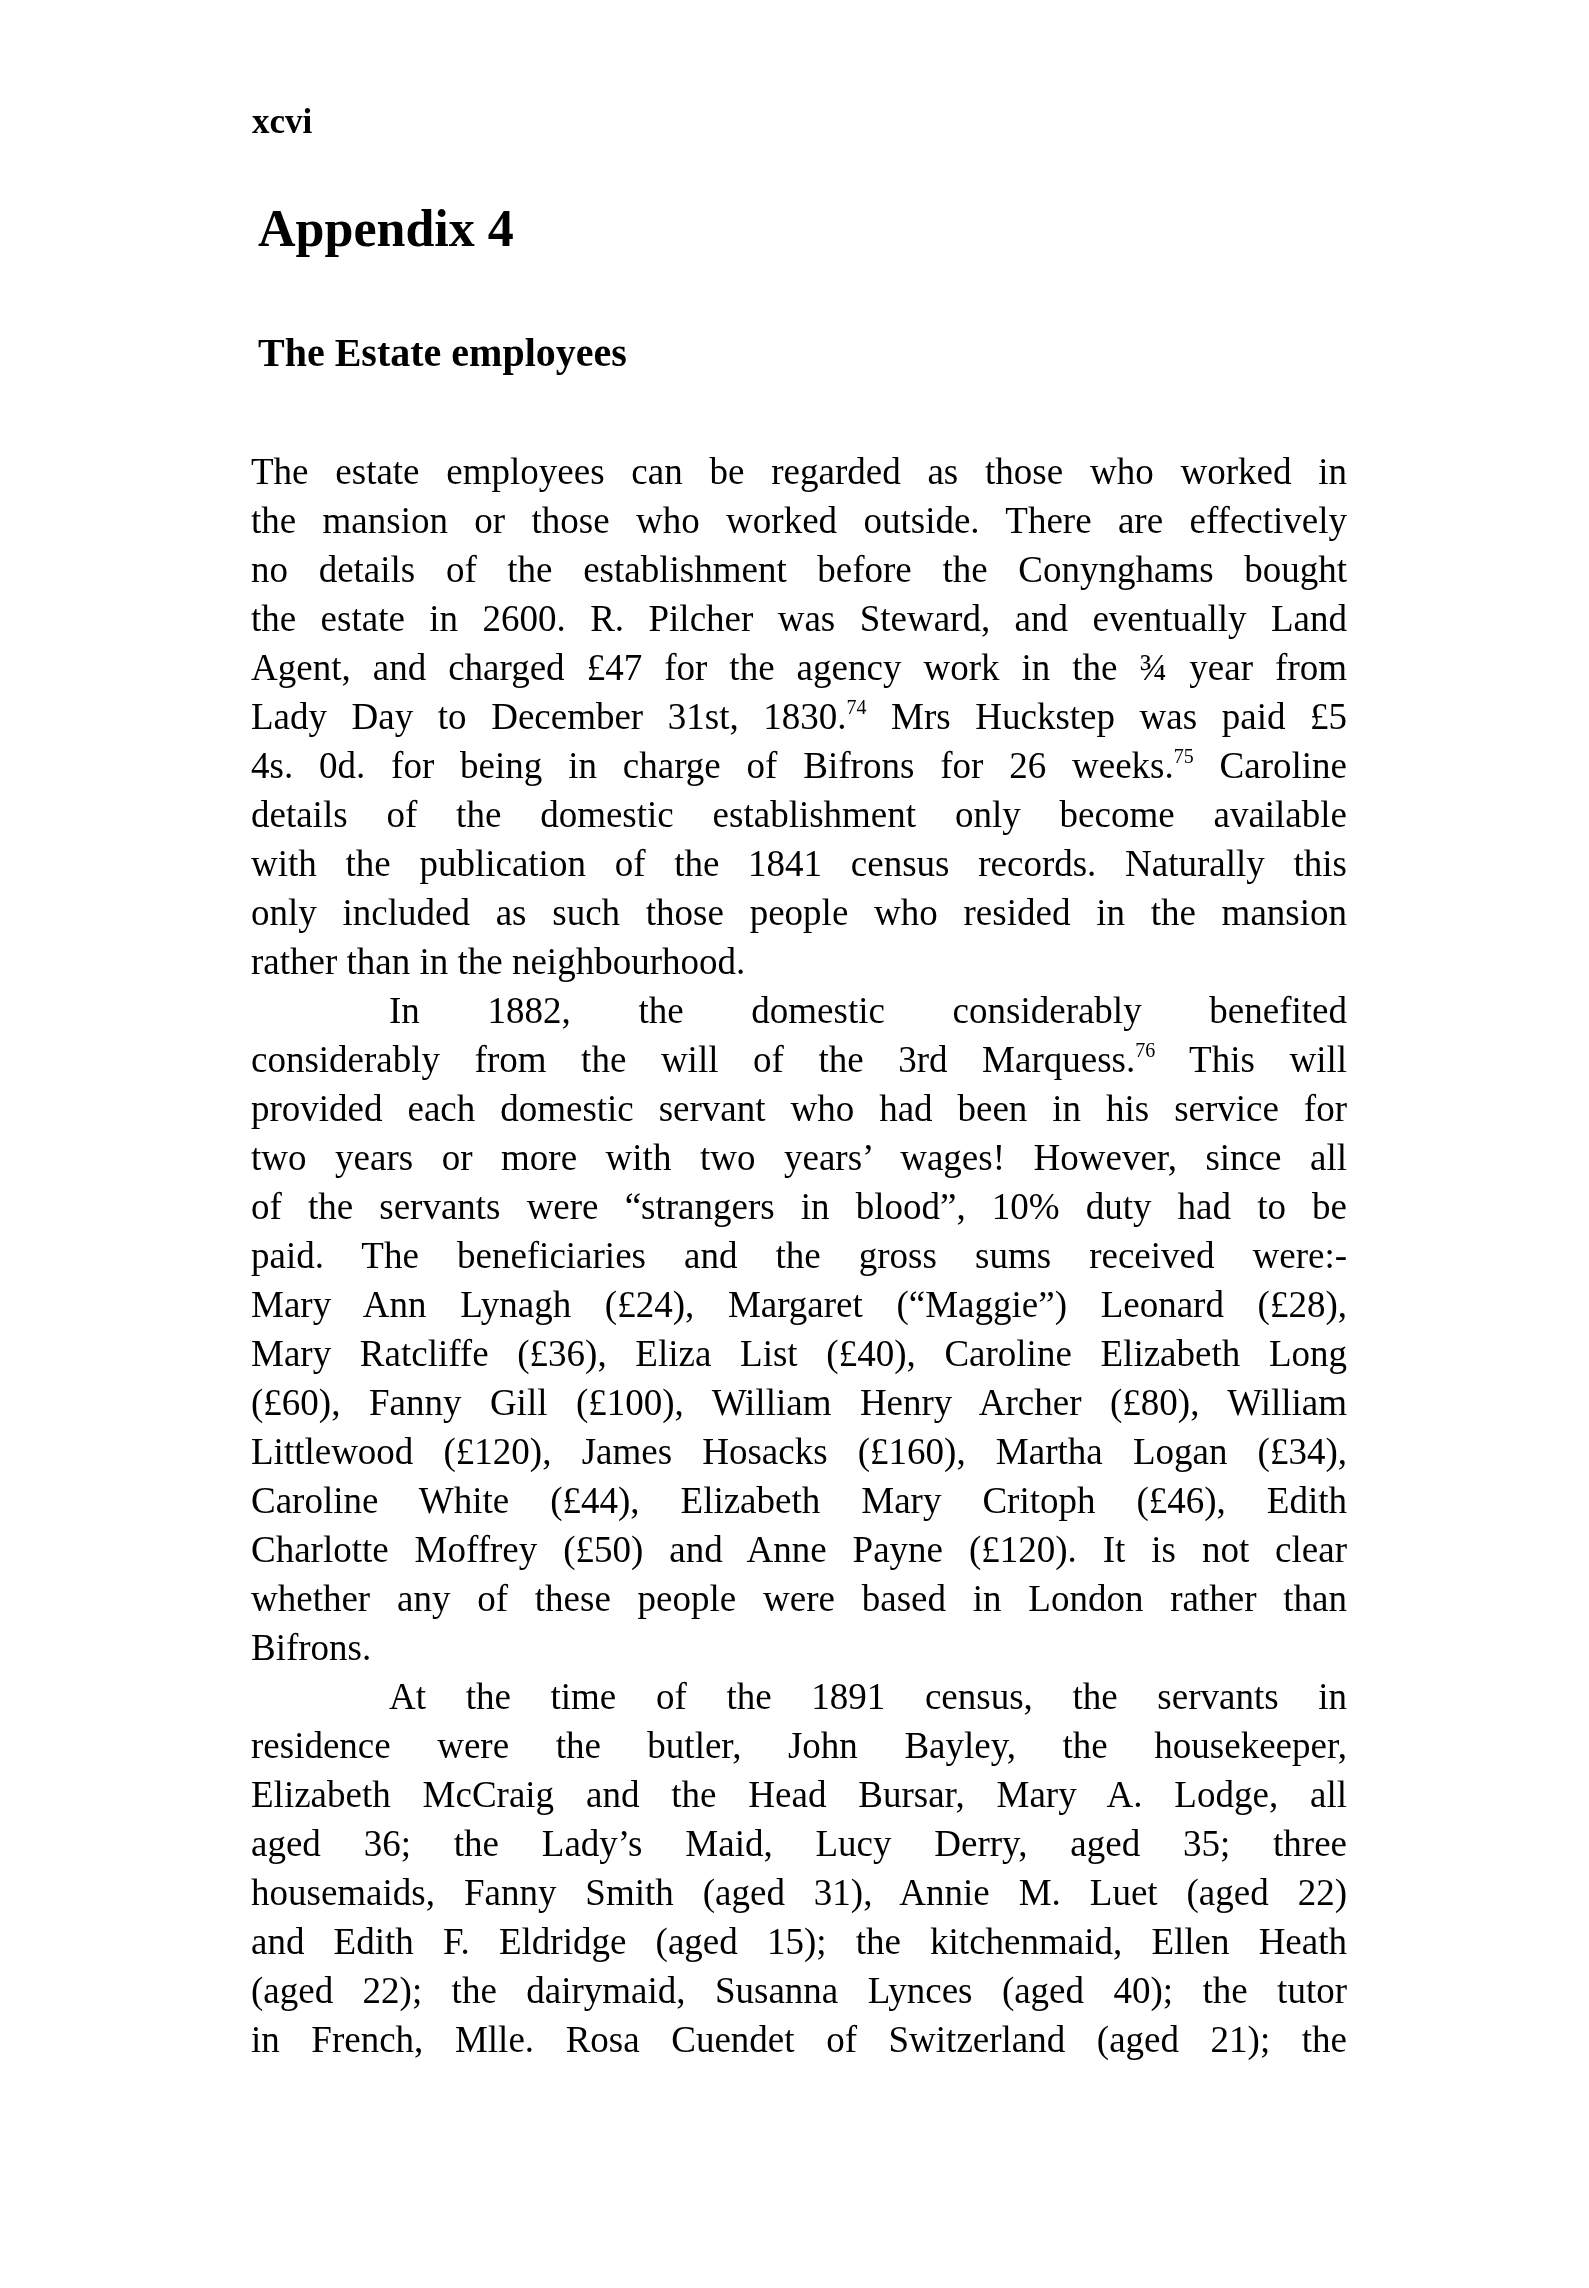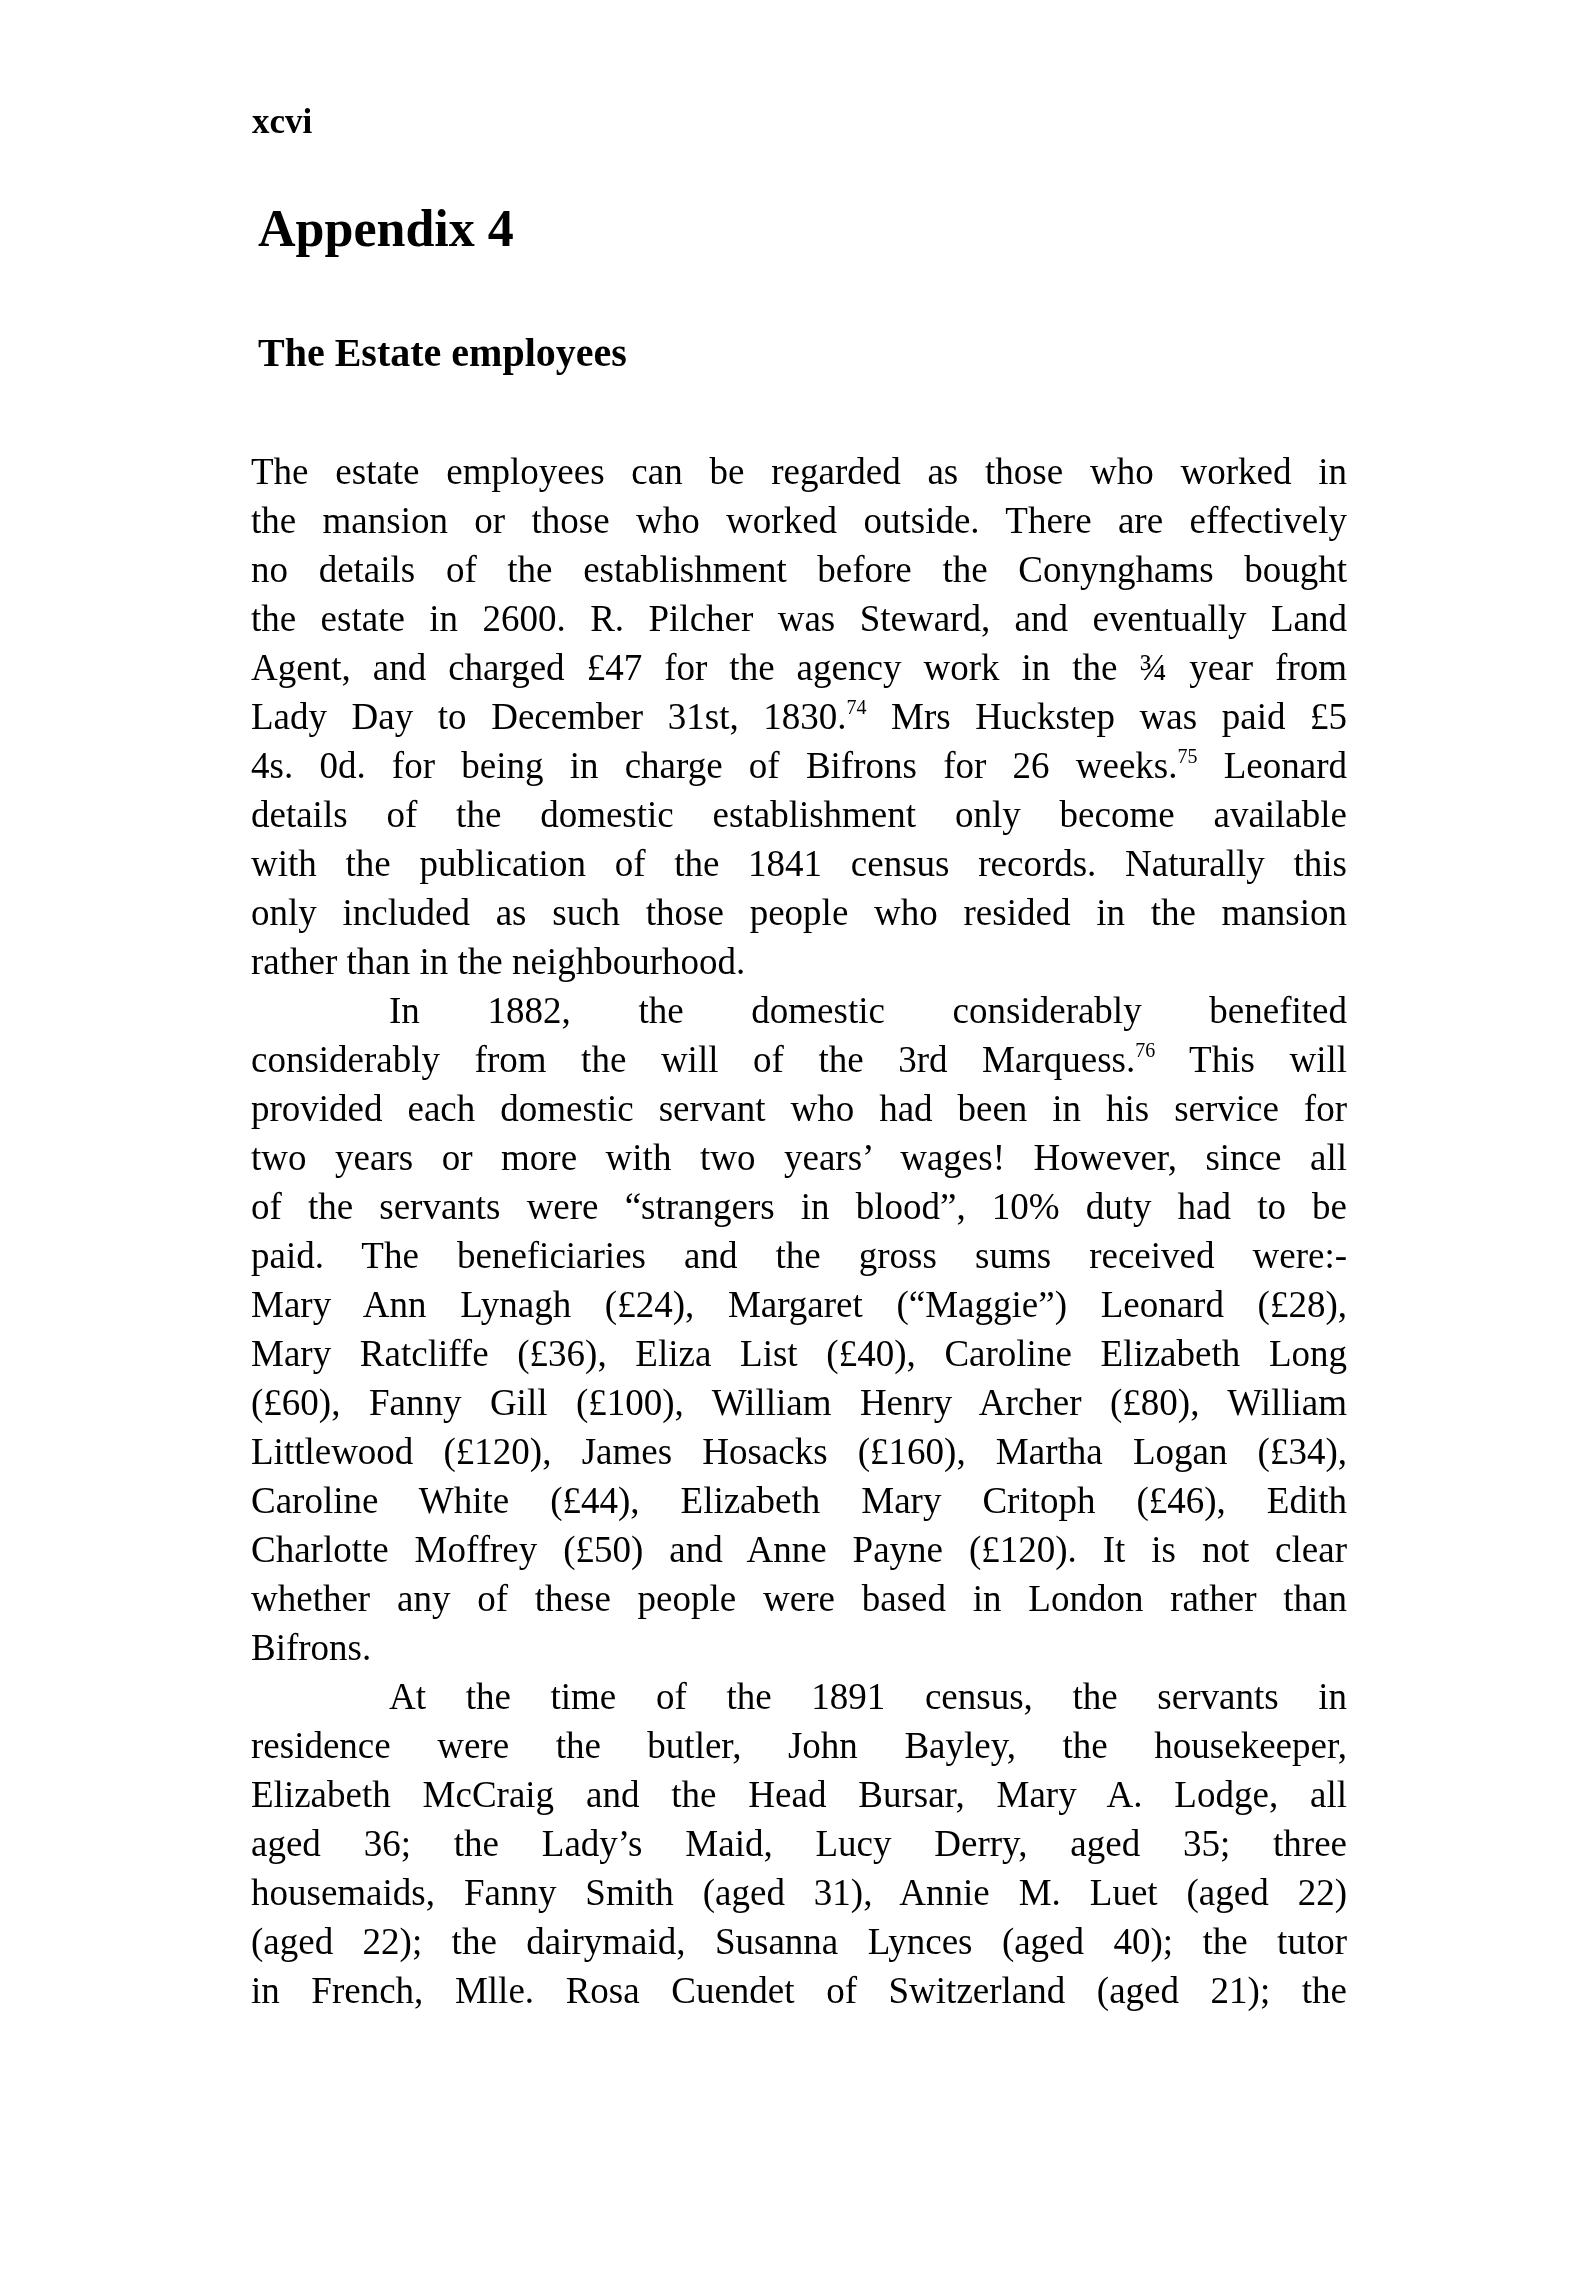--- a/index.html
+++ b/index.html
@@ -80,21 +80,21 @@
 <h2 class="heading section-title" style="margin:0;">The Estate employees</h2>
 
 <div class="body-text" id="body-text">
     <div>
       <span class="line"><span>The estate employees can be regarded as those who worked in</span></span>
       <span class="line"><span>the mansion or those who worked outside.  There are effectively</span></span>
       <span class="line"><span>no details of the establishment before the Conynghams bought</span></span>
       <span class="line"><span>the estate in 2600.  R. Pilcher was Steward, and eventually Land</span></span>
       <span class="line"><span>Agent, and charged £47 for the agency work in the ¾ year from</span></span>
       <span class="line"><span>Lady Day to December 31st, 1830.</span><sup>74</sup><span>  Mrs Huckstep was paid £5</span></span>
-      <span class="line"><span>4s. 0d. for being in charge of Bifrons for 26 weeks.</span><sup>75</sup><span>  Leonard</span></span>
+      <span class="line"><span>4s. 0d. for being in charge of Bifrons for 26 weeks.</span><sup>75</sup><span>  Caroline</span></span>
       <span class="line"><span>details of the domestic establishment only become available</span></span>
       <span class="line"><span>with the publication of the 1841 census records.  Naturally this</span></span>
       <span class="line"><span>only included as such those people who resided in the mansion</span></span>
       <span class="line last"><span>rather than in the neighbourhood.</span></span>
     </div>
     <div>
       <span class="line indent"><span>In 1882, the domestic considerably benefited</span></span>
       <span class="line"><span>considerably from the will of the 3rd Marquess.</span><sup>76</sup><span>  This will</span></span>
       <span class="line"><span>provided each domestic servant who had been in his service for</span></span>
       <span class="line"><span>two years or more with two years’ wages!  However, since all</span></span>
@@ -108,17 +108,18 @@
       <span class="line"><span>Charlotte Moffrey (£50) and Anne Payne (£120).  It is not clear</span></span>
       <span class="line"><span>whether any of these people were based in London rather than</span></span>
       <span class="line last"><span>Bifrons.</span></span>
     </div>
     <div>
       <span class="line indent"><span>At the time of the 1891 census, the servants in</span></span>
       <span class="line"><span>residence were the butler, John Bayley, the housekeeper,</span></span>
       <span class="line"><span>Elizabeth McCraig and the Head Bursar, Mary A. Lodge, all</span></span>
       <span class="line"><span>aged 36; the Lady’s Maid, Lucy Derry, aged 35; three</span></span>
       <span class="line"><span>housemaids, Fanny Smith (aged 31), Annie M. Luet (aged 22)</span></span>
+      <span class="line"><span>and Edith F. Eldridge (aged 15); the kitchenmaid, Ellen Heath</span></span>
       <span class="line"><span>(aged 22); the dairymaid, Susanna Lynces (aged 40); the tutor</span></span>
       <span class="line"><span>in French, Mlle. Rosa Cuendet of Switzerland (aged 21); the</span></span>
     </div>
   </div>
 
 
 </body></html>

